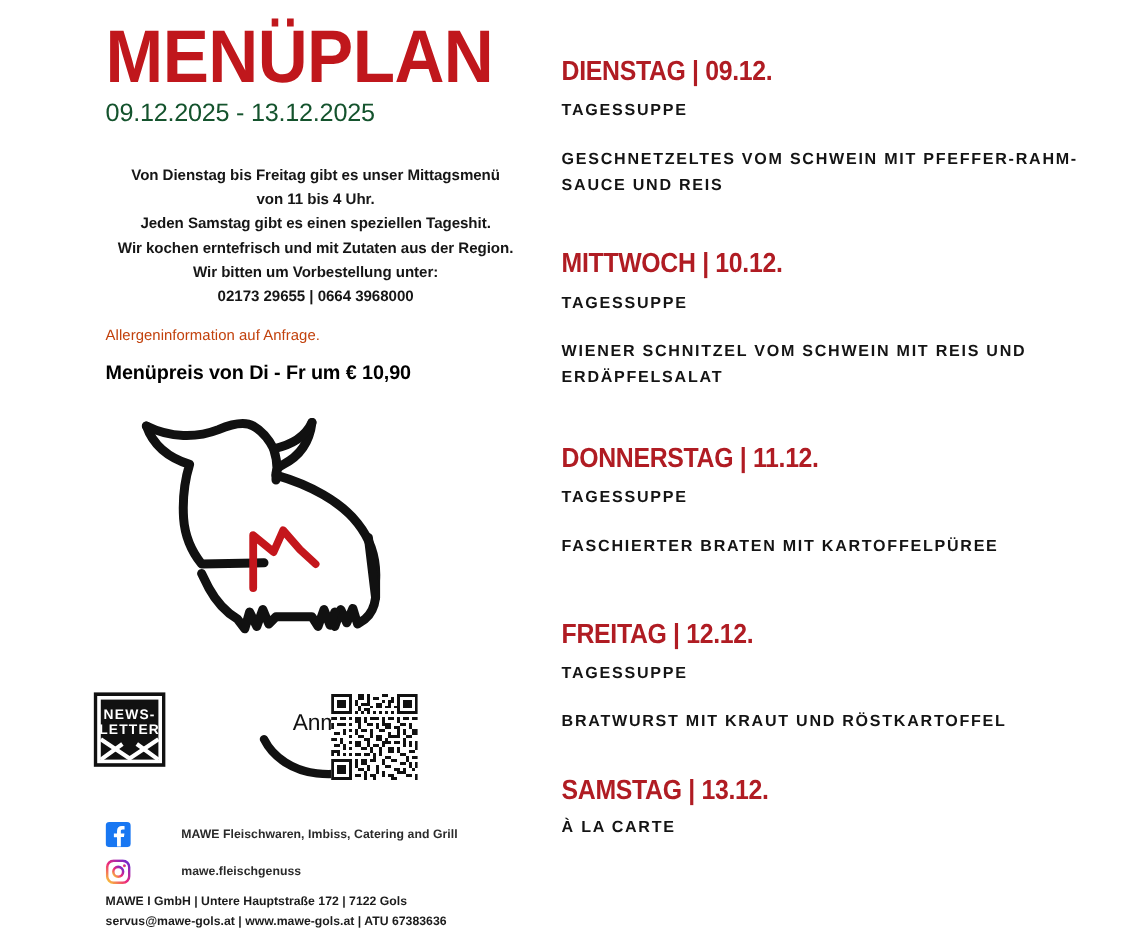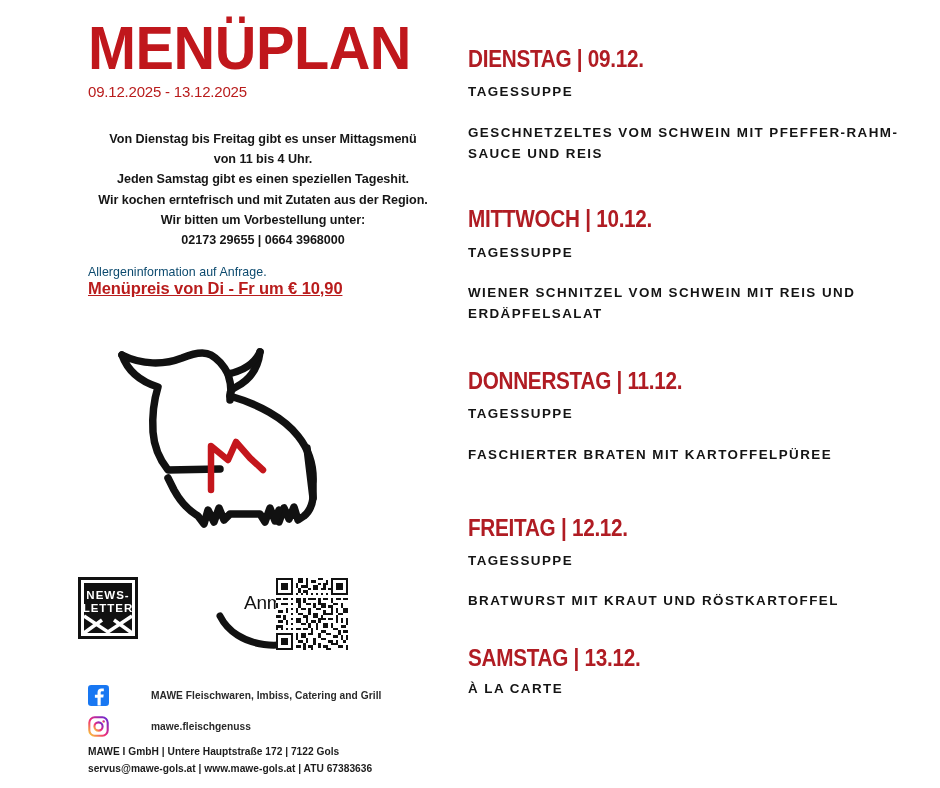--- a/index.html
+++ b/index.html
@@ -39,51 +39,51 @@
     line-height: 0.96;
     letter-spacing: -0.5px;
     color: #c0171c;
     transform: scaleX(0.93);
     transform-origin: left center;
     margin: 0;
     white-space: nowrap;
   }
 
   .poster-daterange {
-    font-size: 15px;
+    font-size: 21px;
     letter-spacing: -0.2px;
-    color: #b91c1c;
+    color: #14532d;
     margin-top: 5px;
     font-weight: 400;
   }
 
   .intro-block {
     margin-top: 29px;
     font-size: 12.6px;
     font-weight: 700;
     line-height: 1.62;
     color: #161616;
     letter-spacing: -0.05px;
   }
   .intro-line { display: block; white-space: nowrap; text-align: center; }
 
   .allergen-note {
     margin-top: 14px;
     font-size: 12.4px;
-    color: #0c4a6e;
+    color: #c2410c;
     font-weight: 400;
     letter-spacing: 0.05px;
   }
 
   .price-line {
+    margin-top: 16px;
     font-size: 16.5px;
     font-weight: 700;
-    color: #b91c1c;
+    color: #000000;
     letter-spacing: -0.1px;
-    text-decoration: underline;
   }
 
   
   .bull-logo {
     position: absolute;
     left: 108px;
     top: 338px;
     width: 235px;
     height: 200px;
   }

